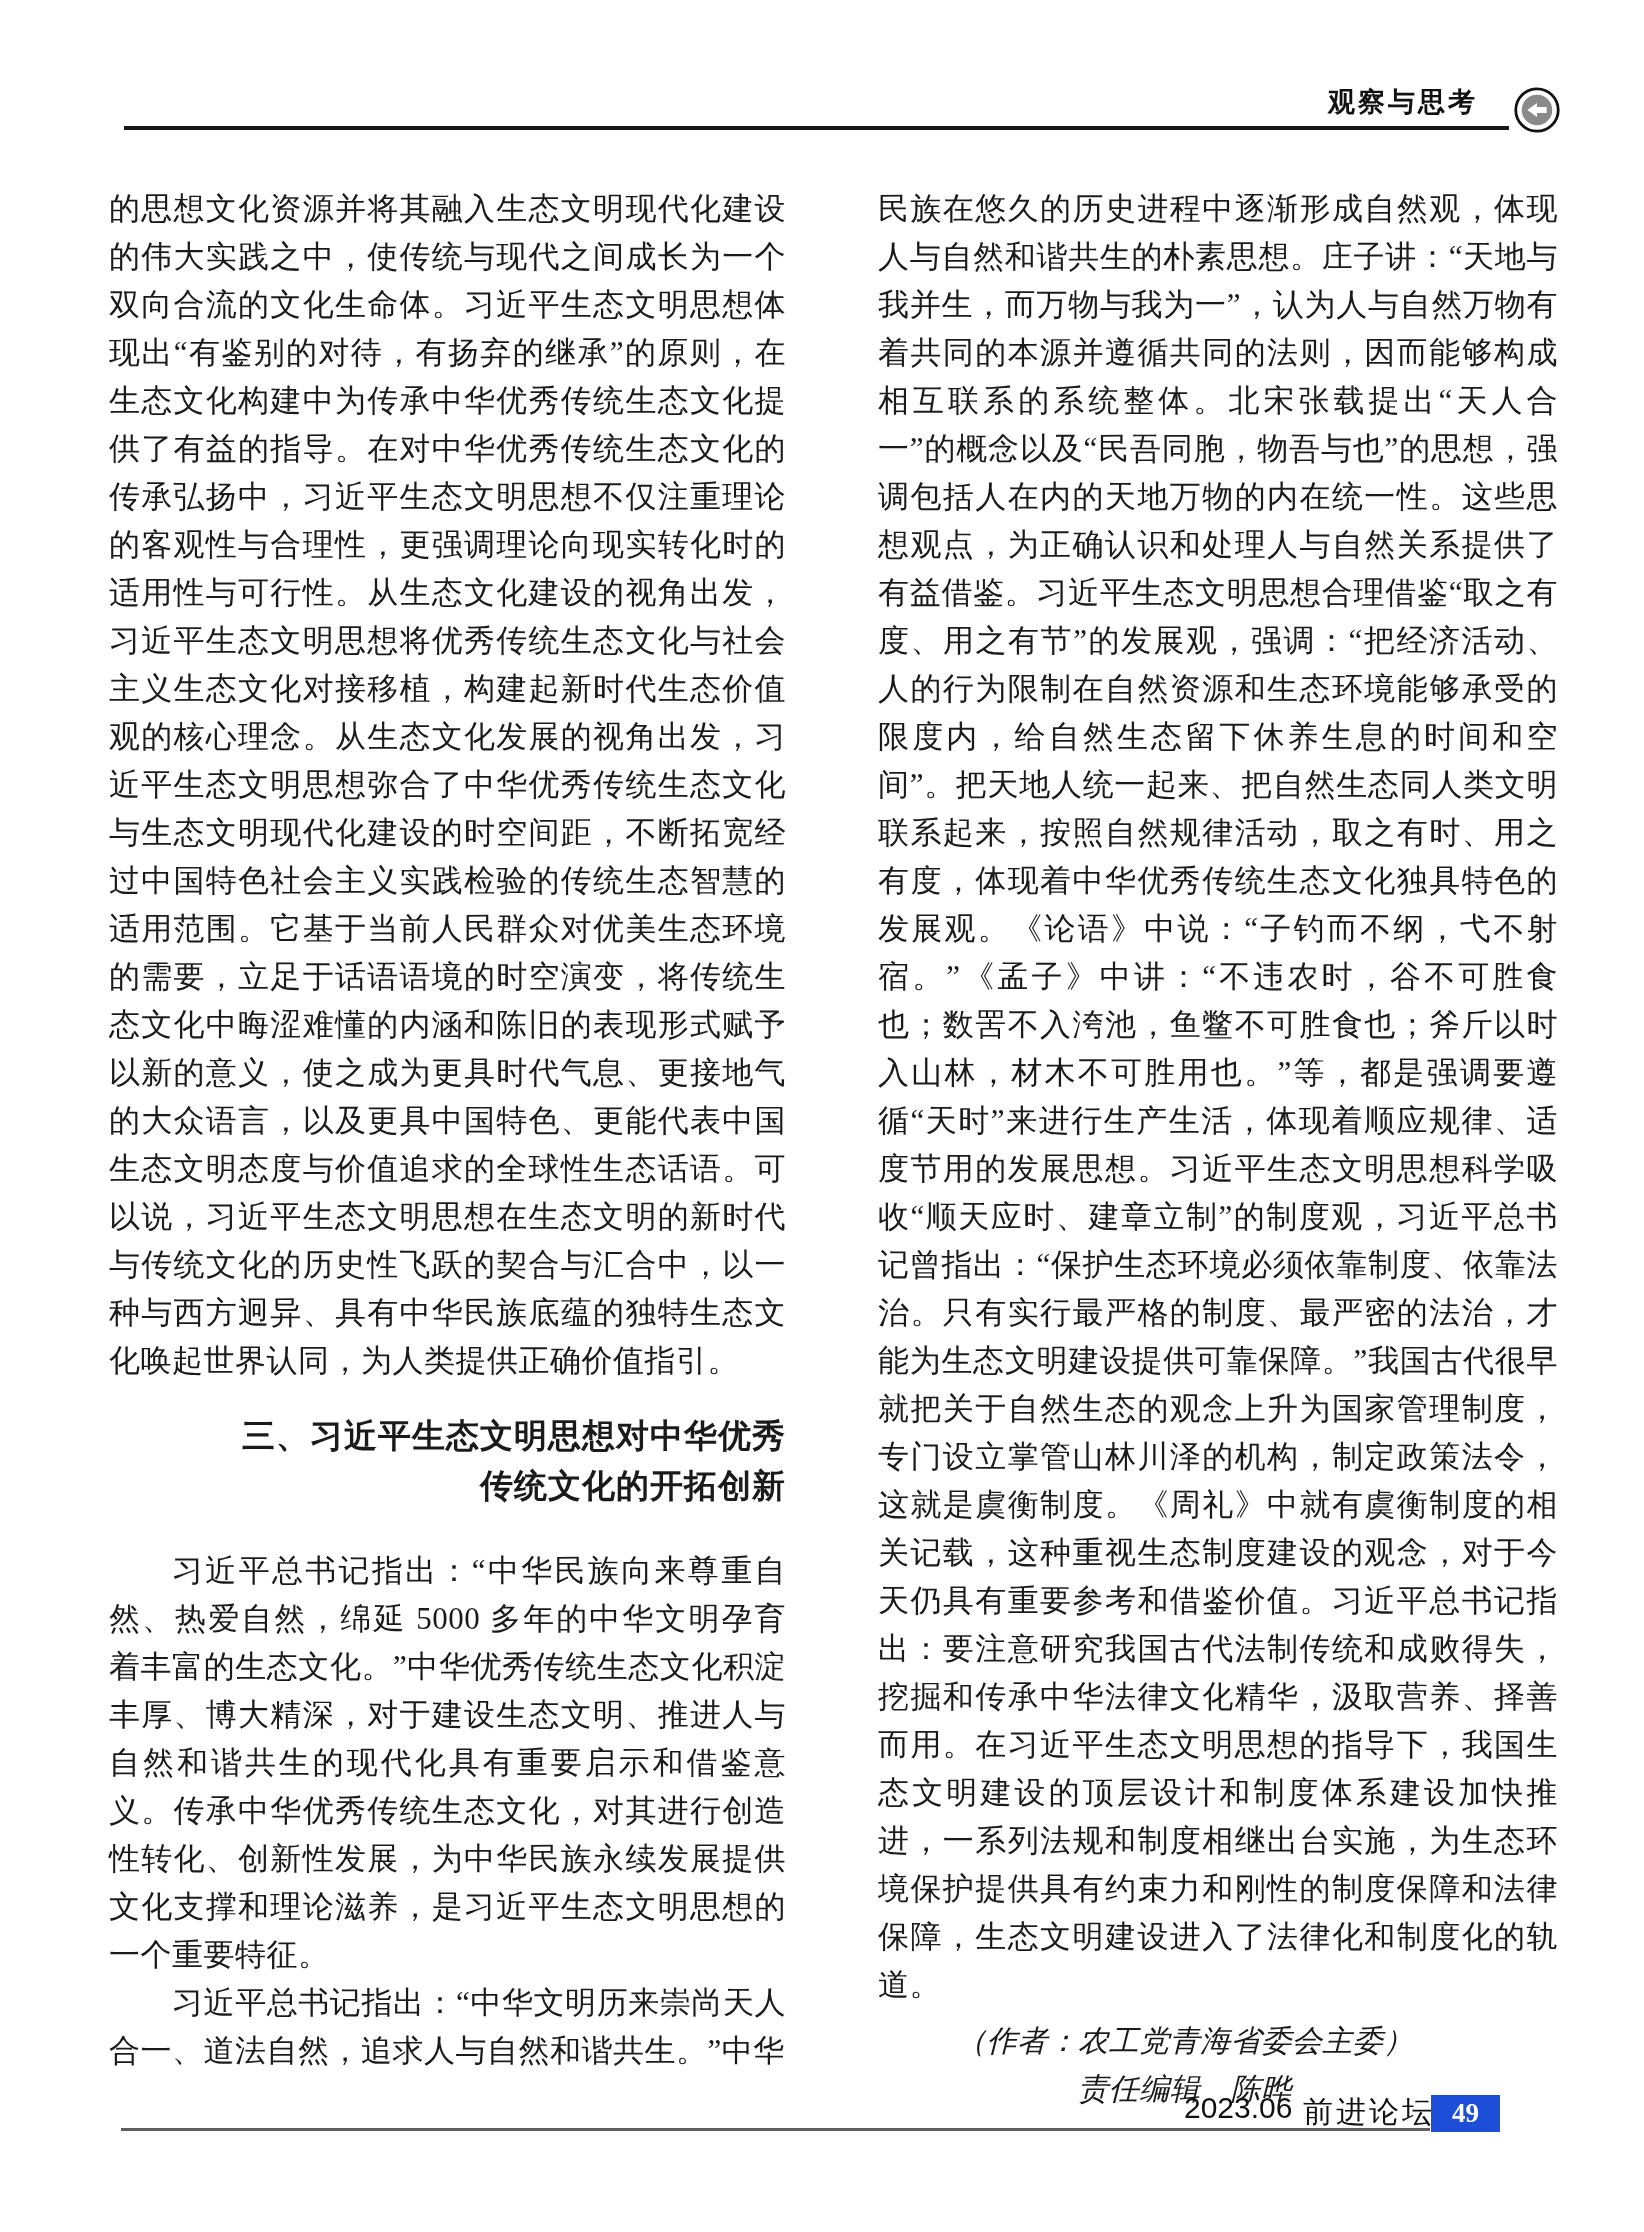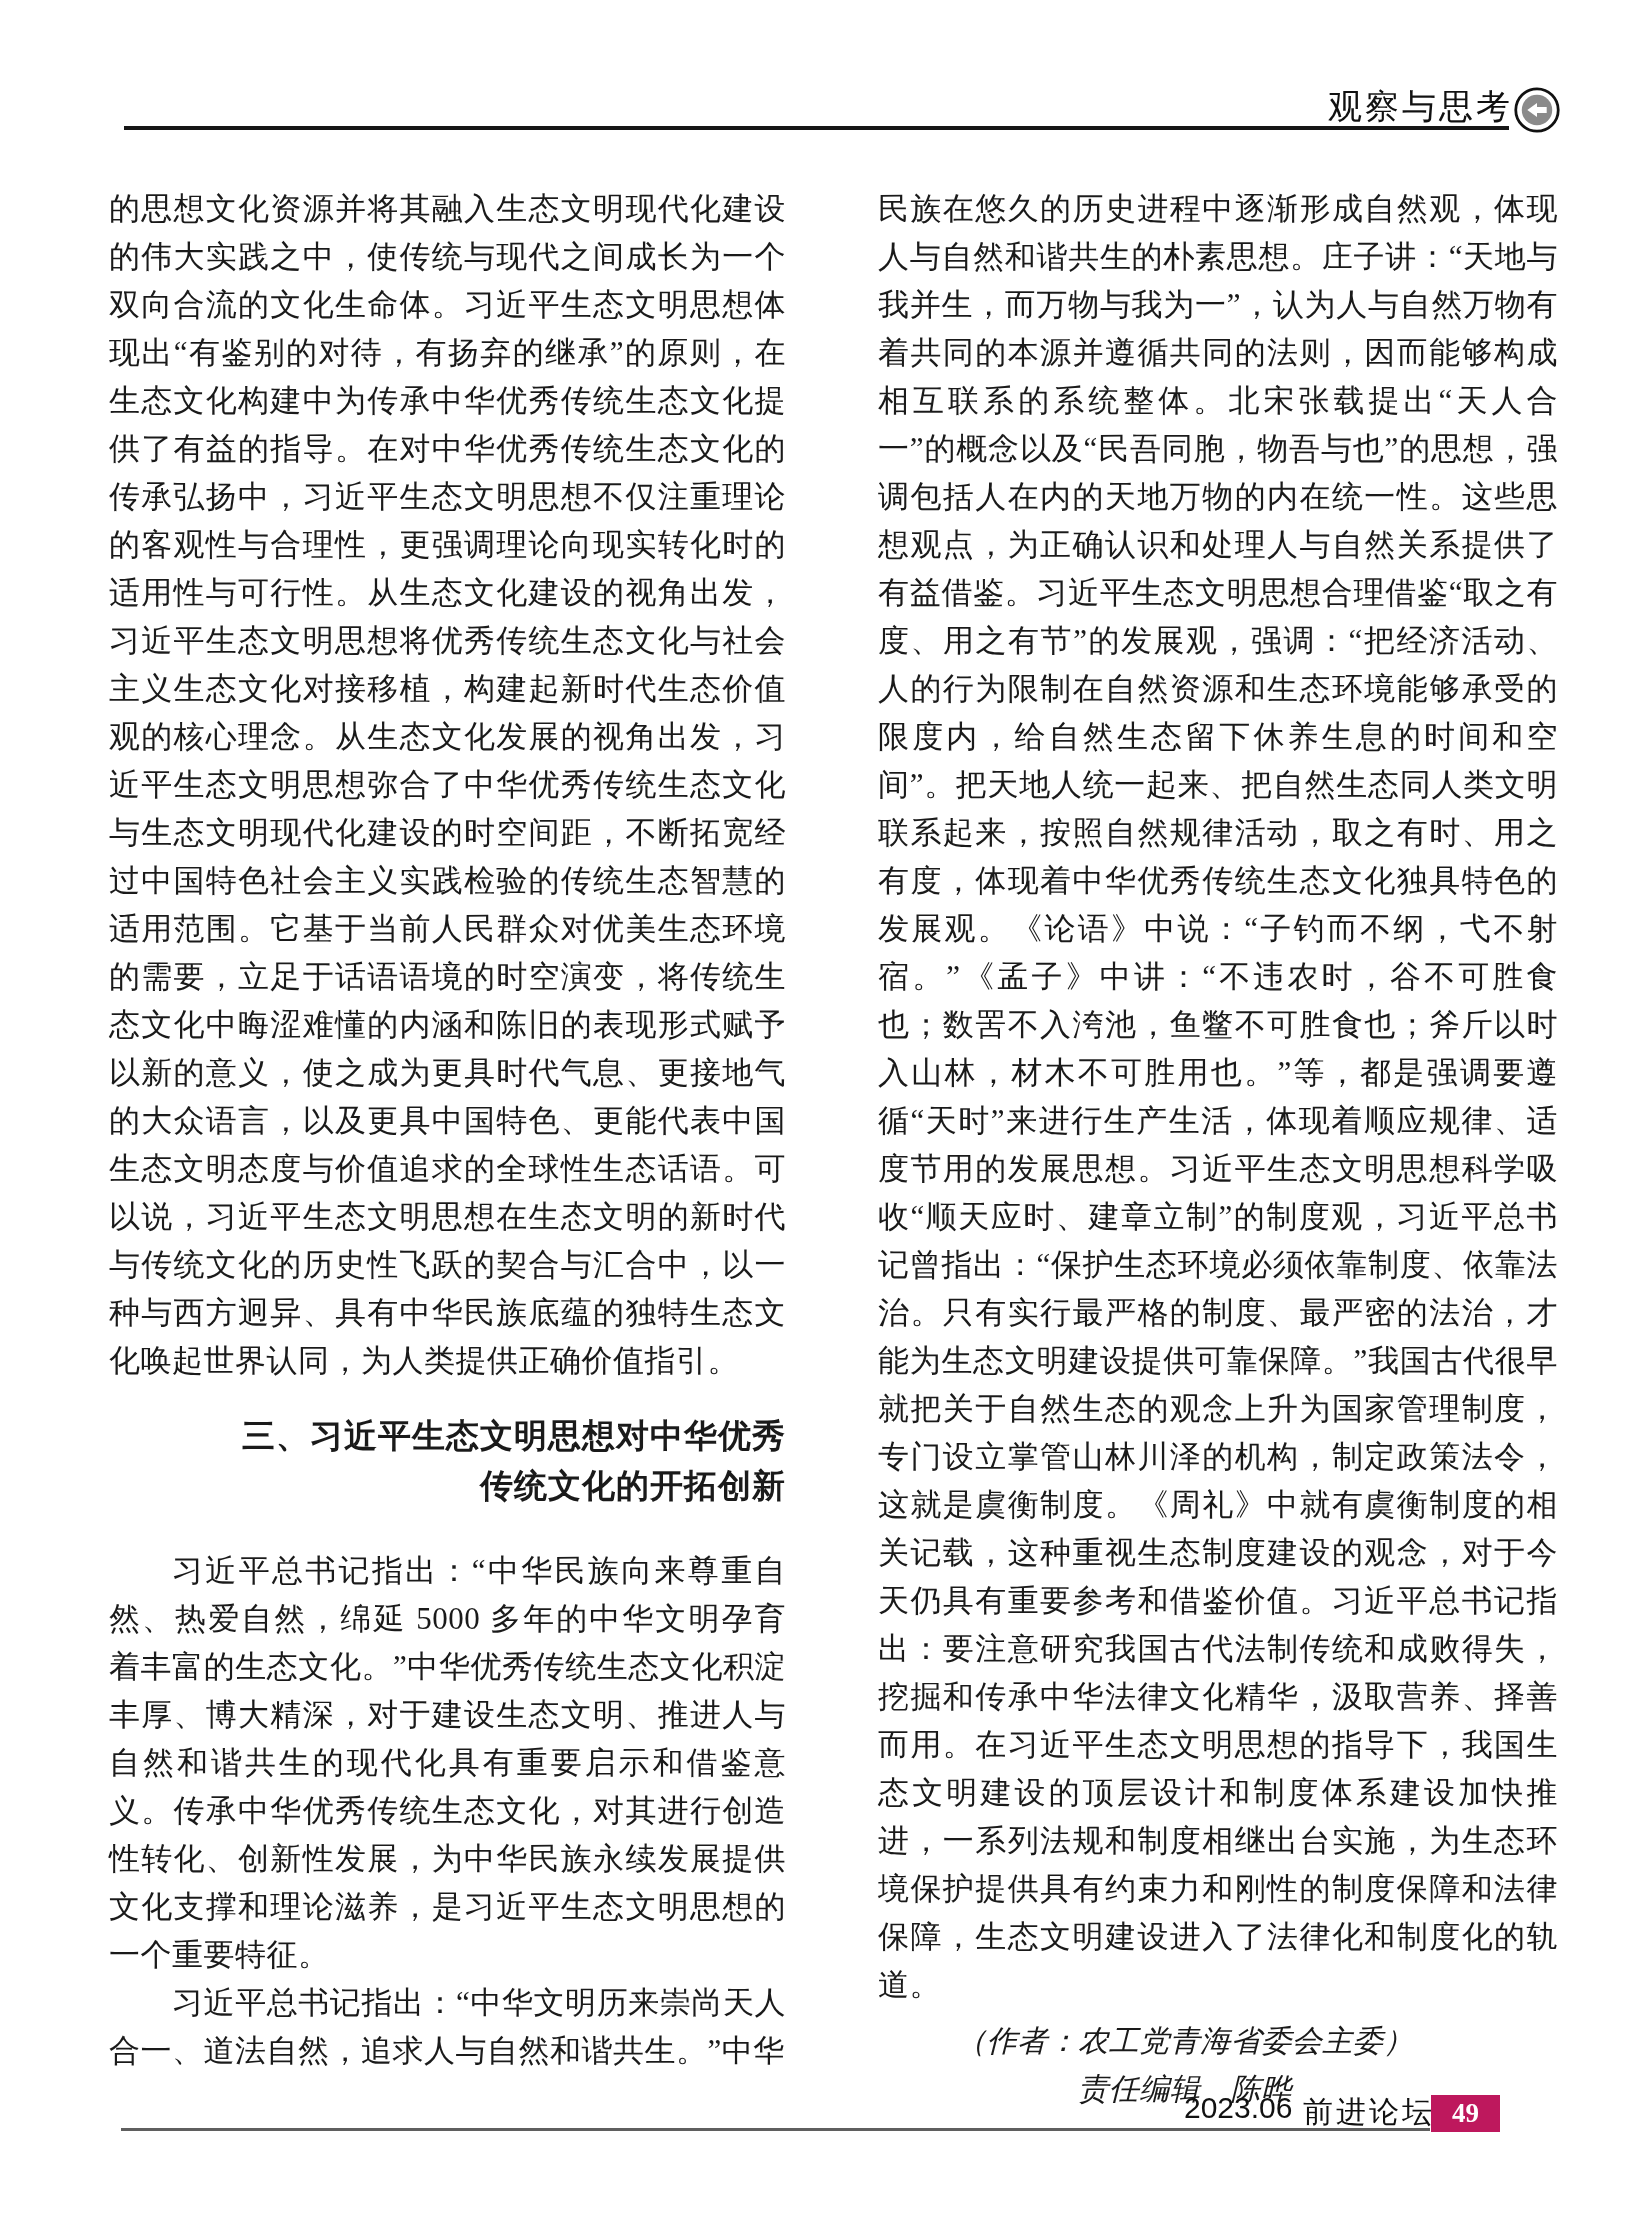--- a/index.html
+++ b/index.html
@@ -5,21 +5,21 @@
   * { margin:0; padding:0; box-sizing:border-box; }
   html,body { background:#e8e8e8; }
   .page {
     position:relative; width:1645px; height:2233px; margin:0 auto;
     background:#ffffff; overflow:hidden; color:#1a1a1a;
     font-family:"Liberation Serif","DejaVu Serif",serif;
   }
   .header-title {
     position:absolute; top:84px; left:1328px;
     font-family:"Liberation Sans","DejaVu Sans",sans-serif;
-    font-weight:400; font-size:34px; letter-spacing:3px; color:#111;
+    font-weight:700; font-size:27px; letter-spacing:3px; color:#111;
     white-space:nowrap;
   }
   .header-icon { position:absolute; top:86px; left:1513px; width:48px; height:48px; z-index:2; }
   .header-rule { position:absolute; top:126px; left:124px; width:1385px; height:4px; background:#161616; z-index:1; }
 
   .col {
     position:absolute; top:185px;
     font-size:31px; line-height:48px; text-align:justify;
     letter-spacing:0.5px;
   }
@@ -42,21 +42,21 @@
     font-family:"Liberation Sans","DejaVu Sans",sans-serif;
     font-size:30px; color:#111;
   }
   .footer-journal {
     position:absolute; left:1303px; top:2092px;
     font-size:30px; letter-spacing:3px; color:#111; white-space:nowrap;
   }
   .footer-rule { position:absolute; left:121px; top:2128px; width:1309px; height:3px; background:#5f5f5f; }
   .page-badge {
     position:absolute; left:1431px; top:2095px; width:69px; height:37px;
-    background:#be185d; color:#ffffff; font-weight:700; font-size:27px;
+    background:#1d4ed8; color:#ffffff; font-weight:700; font-size:27px;
     text-align:center; line-height:37px;
   }
 </style>
 </head>
 <body>
 
 <div class="page">
 
   <span class="header-title">观察与思考</span>
 

